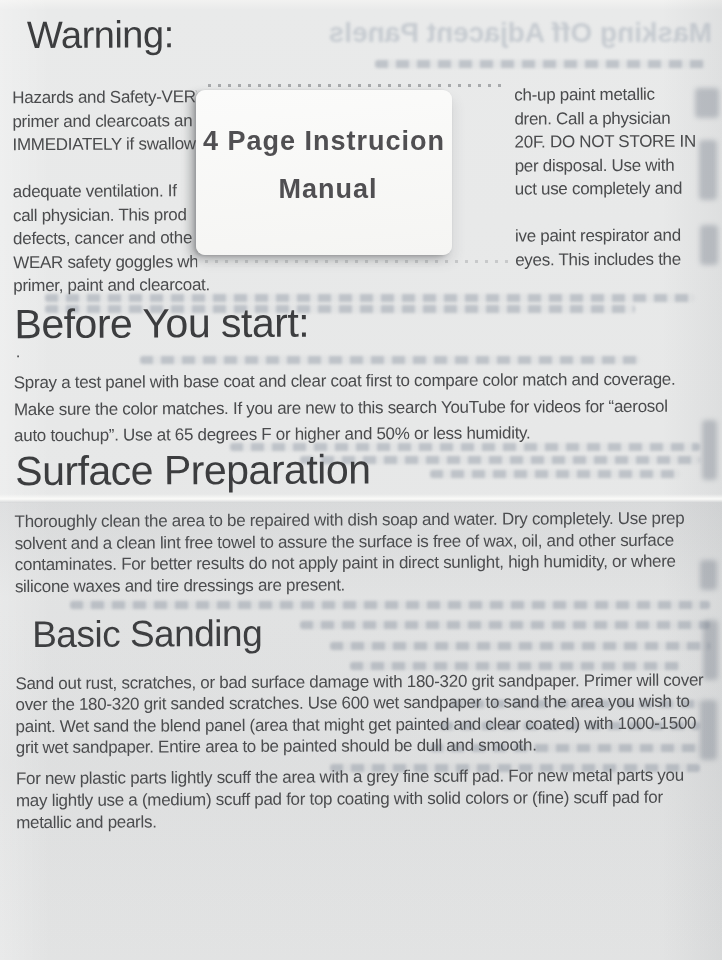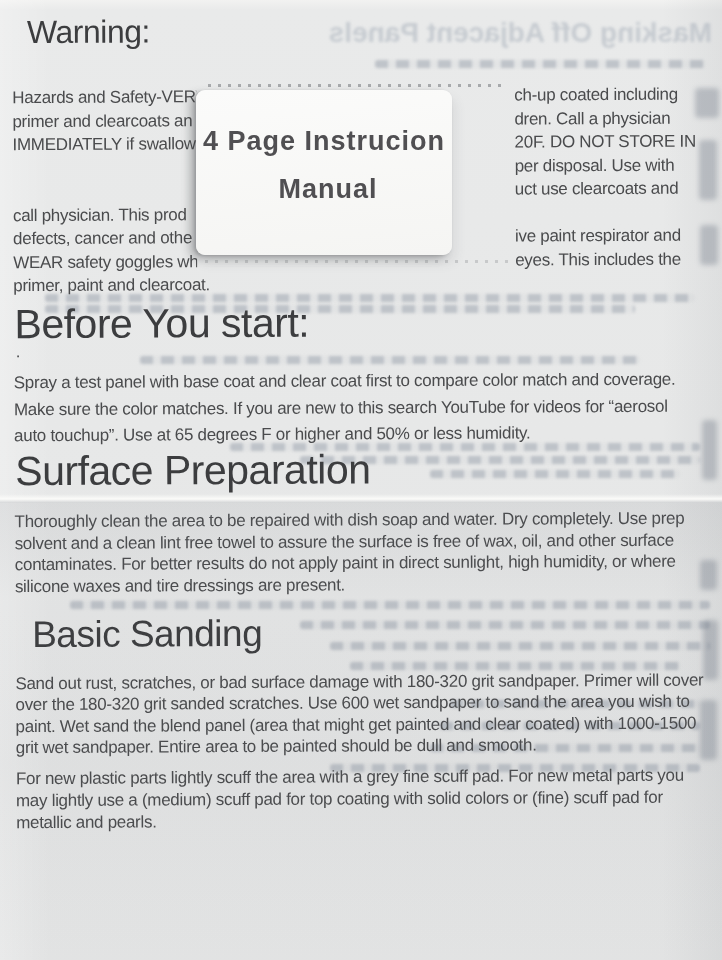--- a/index.html
+++ b/index.html
@@ -20,21 +20,21 @@
        background:repeating-linear-gradient(90deg, rgba(148,156,168,.5) 0 13px, rgba(148,156,168,.07) 13px 21px);}
   .smudge{position:absolute;filter:blur(2.6px);background:rgba(120,128,140,.4);
        border-radius:4px;z-index:0;}
   
   .seam{position:absolute;left:0;top:494px;width:100%;height:9px;z-index:2;
        background:linear-gradient(180deg, rgba(255,255,255,0), rgba(252,252,250,.95) 55%, rgba(175,178,182,.38) 100%);}
   .undersheet{position:absolute;left:0;top:503px;width:100%;height:457px;z-index:1;
        background:linear-gradient(180deg, rgba(95,100,108,.10), rgba(95,100,108,.035) 95px, rgba(95,100,108,.055) 260px, rgba(95,100,108,.015));}
   
   .h{position:absolute;font-weight:400;color:#3c3d3f;letter-spacing:-0.5px;z-index:3;white-space:nowrap;}
-  .h-warning{left:27px;top:14px;font-size:32px;}
+  .h-warning{left:27px;top:14px;font-size:38px;}
   .h-before{left:13px;top:301px;font-size:41px;}
   .h-surface{left:13px;top:448px;font-size:41px;}
   .h-sanding{left:29px;top:614px;font-size:37px;}
   .stray{position:absolute;left:14px;top:342px;font-size:17px;z-index:3;}
   
   .warning-lines{position:absolute;left:12px;top:86px;width:700px;font-size:17px;
        letter-spacing:-0.3px;z-index:3;}
   .wrow{position:relative;height:23.5px;line-height:23.5px;}
   .wl{position:absolute;left:0;width:184px;white-space:nowrap;overflow:hidden;}
   .wrow:last-child .wl{width:auto;overflow:visible;}
@@ -93,35 +93,36 @@
   <div class="seam"></div>
 
   <div class="content">
 
     <div class="h h-warning">Warning:</div>
 
     <div class="warning-lines">
 
     <div class="wrow">
           <span class="wl">Hazards and Safety-VERY</span>
-          <span class="wr">ch-up coated including</span>
+          <span class="wr">ch-up paint metallic</span>
         </div>
         <div class="wrow">
           <span class="wl">primer and clearcoats an</span>
           <span class="wr">dren. Call a physician</span>
         </div>
         <div class="wrow">
           <span class="wl">IMMEDIATELY if swallow</span>
           <span class="wr">20F. DO NOT STORE IN</span>
         </div>
         <div class="wrow">
           <span class="wr">per disposal. Use with</span>
         </div>
         <div class="wrow">
-          <span class="wr">uct use clearcoats and</span>
+          <span class="wl">adequate ventilation. If</span>
+          <span class="wr">uct use completely and</span>
         </div>
         <div class="wrow">
           <span class="wl">call physician. This prod</span>
         </div>
         <div class="wrow">
           <span class="wl">defects, cancer and othe</span>
           <span class="wr">ive paint respirator and</span>
         </div>
         <div class="wrow">
           <span class="wl">WEAR safety goggles wh</span>

